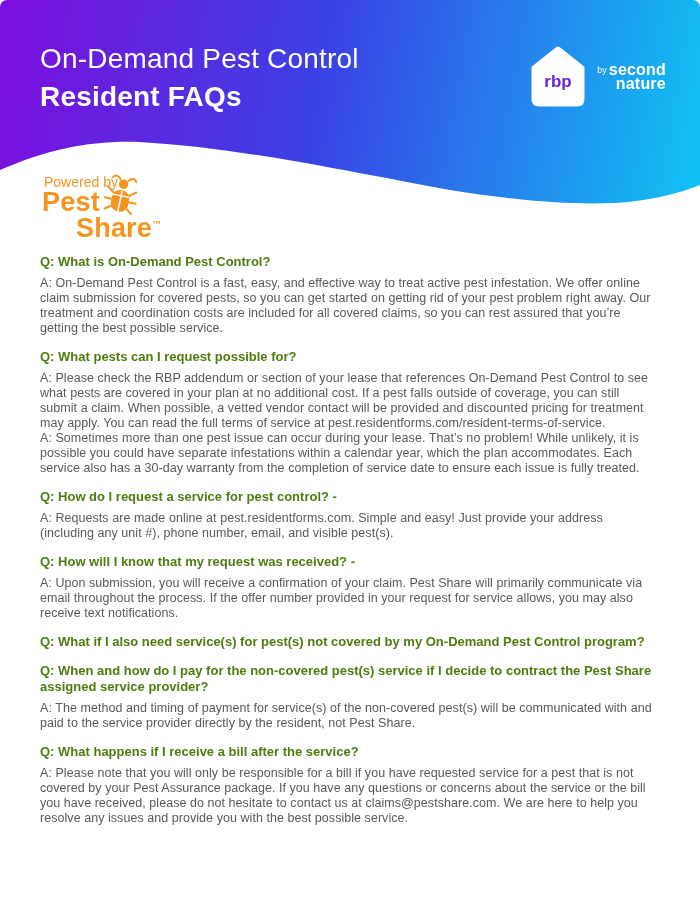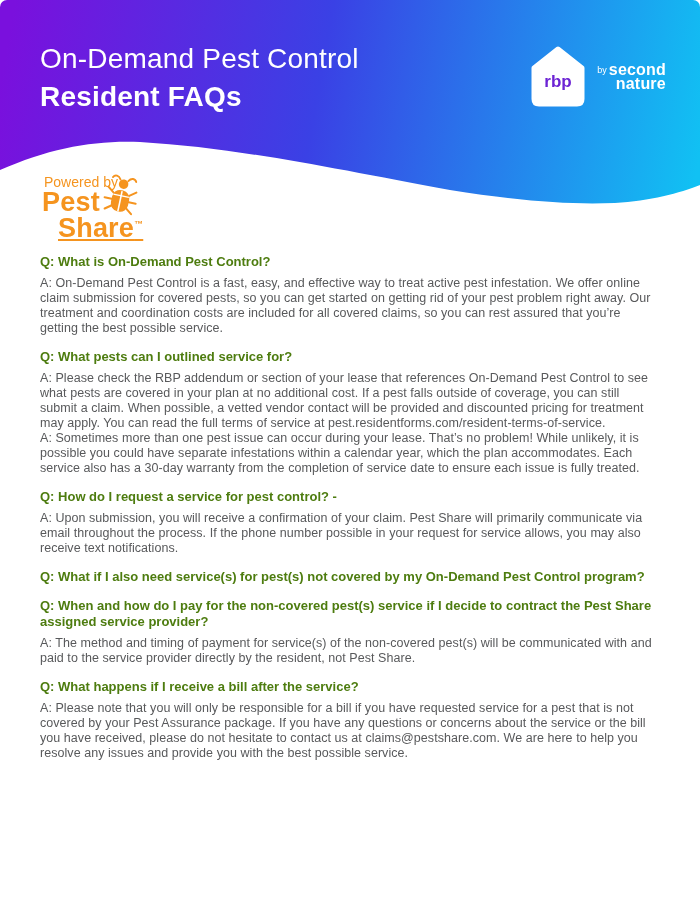--- a/index.html
+++ b/index.html
@@ -30,21 +30,21 @@
   .brand-by { font-size:9px; font-weight:500; margin-top:2px; margin-right:2px; }
   .brand-sn { font-size:16px; font-weight:700; line-height:14px; letter-spacing:0.2px; }
   .brand-sn .nature { margin-left:7px; }
 
   .wave { position:absolute; left:0; bottom:0; width:700px; height:100px; display:block; }
 
   
   .pest-logo { position:absolute; left:42px; top:174px; z-index:3; }
   .powered-label { color:#f5941f; font-size:14px; font-weight:500; margin-left:2px; margin-bottom:1px; }
   .pest-word { color:#f5941f; font-size:27px; font-weight:800; line-height:22px; letter-spacing:0.2px; }
-  .share-row { margin-left:16px;text-decoration:underline; }
+  .share-row { margin-left:34px; }
   .tm { font-size:9px; font-weight:700; vertical-align:super; }
   .bug { position:absolute; left:58px; top:-2px; }
 
   
   .faq { position:relative; margin:14px 40px 0 40px; width:620px; }
   .faq-item .q {
     color:#4d7c0f;
     font-size:13px; font-weight:700;
     line-height:16px;
     margin:13px 0 6px 0;
@@ -118,34 +118,36 @@
   </div>
 
   <div class="faq">
 
     <section class="faq-item">
       <h3 class="q">Q: What is On-Demand Pest Control?</h3>
       <p class="a">A: On-Demand Pest Control is a fast, easy, and effective way to treat active pest infestation. We offer online claim submission for covered pests, so you can get started on getting rid of your pest problem right away. Our treatment and coordination costs are included for all covered claims, so you can rest assured that you’re getting the best possible service.</p>
     </section>
 
     <section class="faq-item">
-      <h3 class="q">Q: What pests can I outlined service for?</h3>
+      <h3 class="q">Q: What pests can I request possible for?</h3>
       <p class="a">A: Please check the RBP addendum or section of your lease that references On-Demand Pest Control to see what pests are covered in your plan at no additional cost. If a pest falls outside of coverage, you can still submit a claim. When possible, a vetted vendor contact will be provided and discounted pricing for treatment may apply. You can read the full terms of service at pest.residentforms.com/resident-terms-of-service.</p>
     </section>
 
     <section class="faq-item">
       <p class="a">A: Sometimes more than one pest issue can occur during your lease. That’s no problem! While unlikely, it is possible you could have separate infestations within a calendar year, which the plan accommodates. Each service also has a 30-day warranty from the completion of service date to ensure each issue is fully treated.</p>
     </section>
 
     <section class="faq-item">
       <h3 class="q">Q: How do I request a service for pest control? -</h3>
+      <p class="a">A: Requests are made online at pest.residentforms.com. Simple and easy! Just provide your address (including any unit #), phone number, email, and visible pest(s).</p>
     </section>
 
     <section class="faq-item">
-      <p class="a">A: Upon submission, you will receive a confirmation of your claim. Pest Share will primarily communicate via email throughout the process. If the phone number possible in your request for service allows, you may also receive text notifications.</p>
+      <h3 class="q">Q: How will I know that my request was received? -</h3>
+      <p class="a">A: Upon submission, you will receive a confirmation of your claim. Pest Share will primarily communicate via email throughout the process. If the offer number provided in your request for service allows, you may also receive text notifications.</p>
     </section>
 
     <section class="faq-item">
       <h3 class="q">Q: What if I also need service(s) for pest(s) not covered by my On-Demand Pest Control program?</h3>
     </section>
 
     <section class="faq-item">
       <h3 class="q">Q: When and how do I pay for the non-covered pest(s) service if I decide to contract the Pest Share assigned service provider?</h3>
       <p class="a">A: The method and timing of payment for service(s) of the non-covered pest(s) will be communicated with and paid to the service provider directly by the resident, not Pest Share.</p>
     </section>

